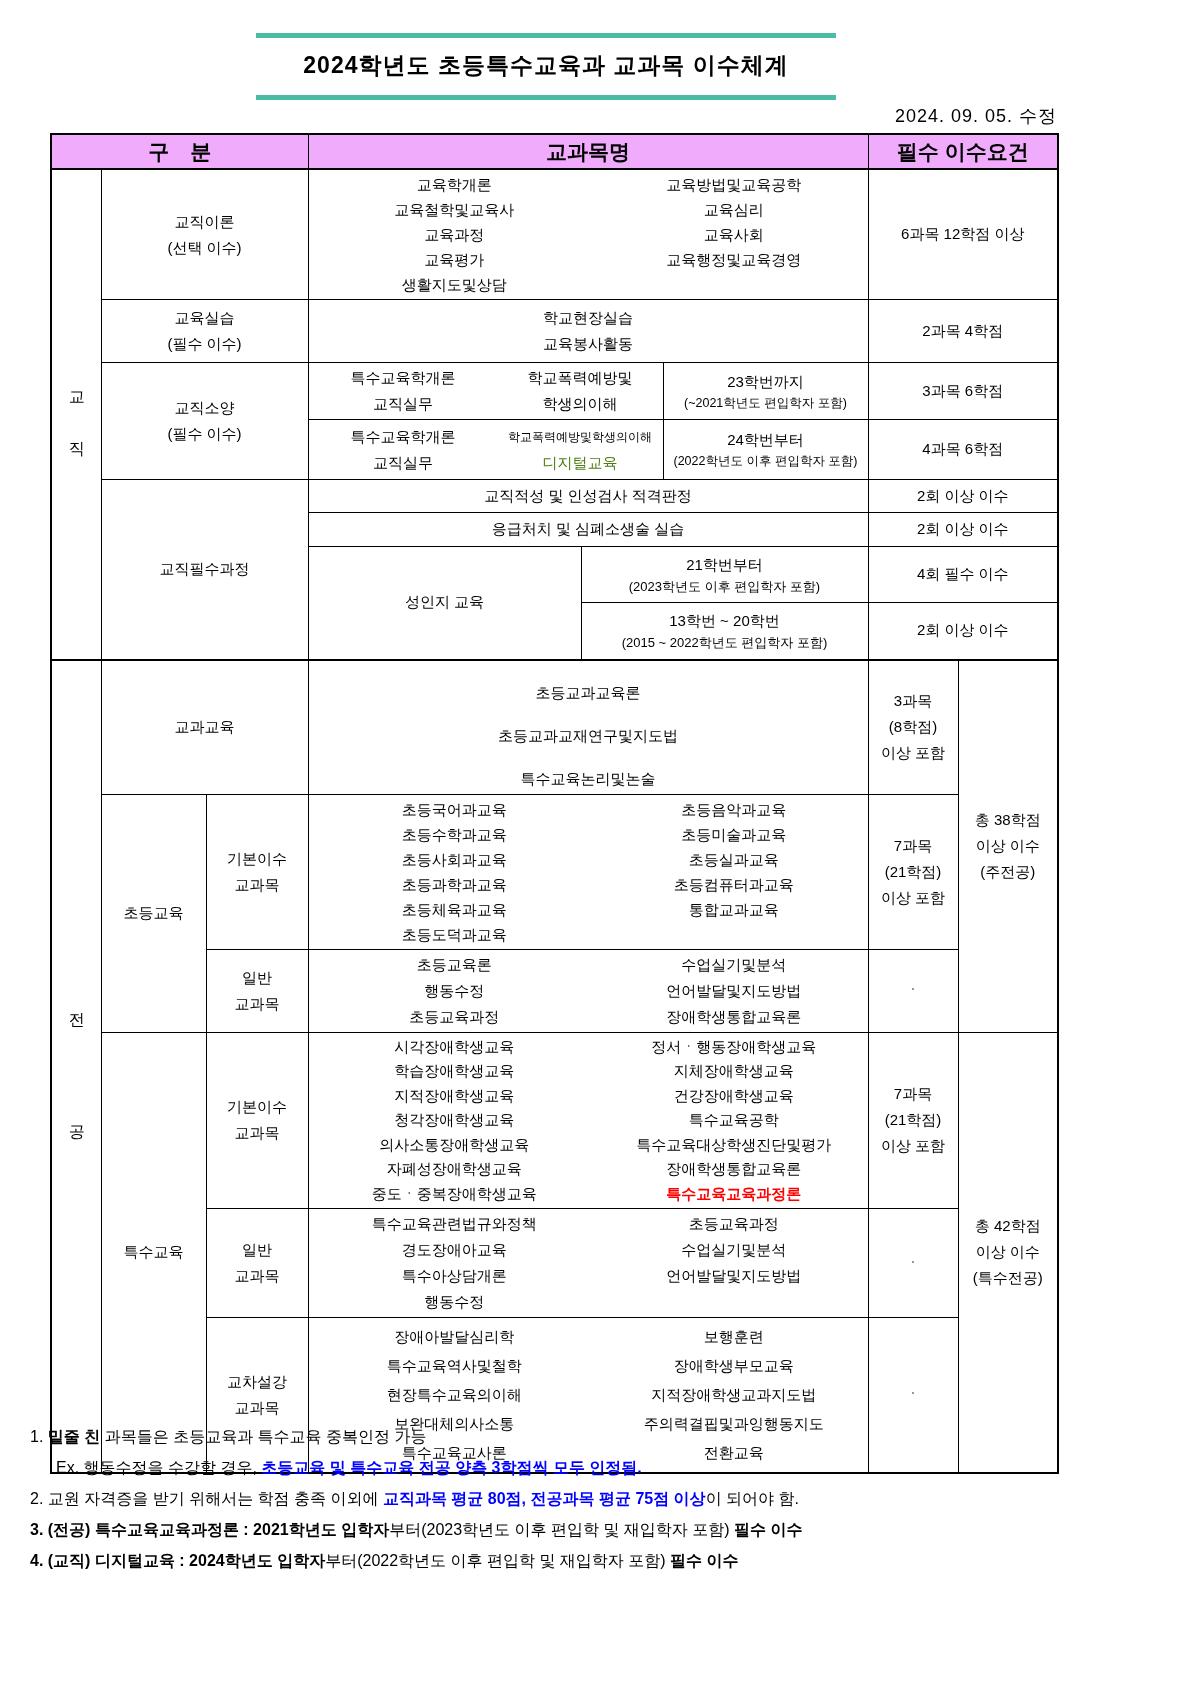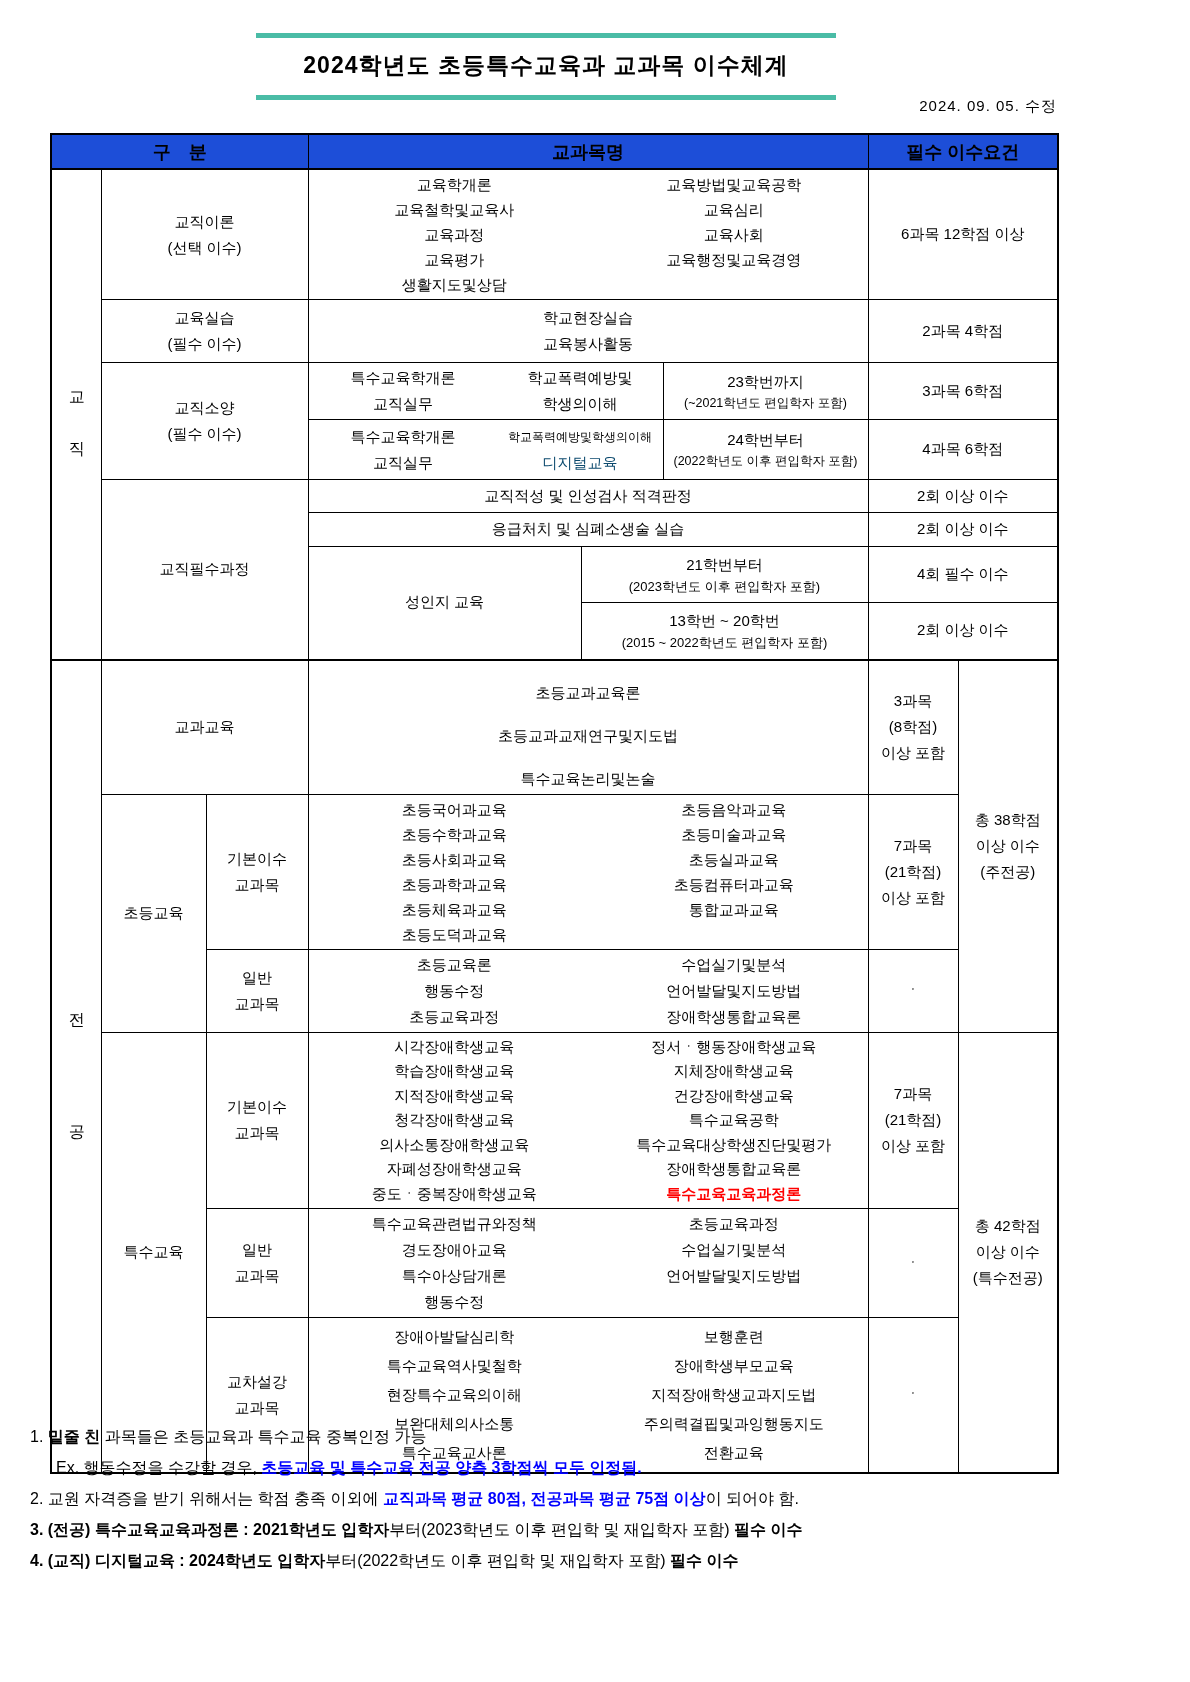--- a/index.html
+++ b/index.html
@@ -3,31 +3,31 @@
 <meta charset="utf-8">
 <style>
   html,body{margin:0;padding:0;background:#ffffff;}
   body{
     width:1190px;height:1682px;position:relative;
     font-family:"Liberation Sans","DejaVu Sans",sans-serif;color:#000;
   }
   .title-block{position:absolute;left:256px;top:33px;width:580px;}
   .rule{height:5px;background:#4ABCA6;}
   .title-text{text-align:center;font-size:23px;font-weight:bold;padding:12px 0 14px 0;letter-spacing:1px;}
-  .rev-date{position:absolute;top:97px;right:133px;font-size:15px;letter-spacing:1px;}
+  .rev-date{position:absolute;top:104px;right:133px;font-size:18px;letter-spacing:1px;}
 
   table.sched{
     position:absolute;left:50px;top:133px;border-collapse:collapse;table-layout:fixed;
     border:2px solid #000;
   }
   table.sched td{
     border:1px solid #000;padding:2px 0;text-align:center;vertical-align:middle;
     font-size:15px;box-sizing:border-box;overflow:hidden;
   }
-  tr.head td{background:#1d4ed8;font-weight:bold;font-size:18px;border-bottom-width:2px;}
+  tr.head td{background:#f0abfc;font-weight:bold;font-size:21px;border-bottom-width:2px;}
   tr.sec td{border-top-width:2px;}
 
   .vlabel{writing-mode:vertical-rl;text-orientation:upright;display:inline-block;font-size:16px;}
   .vsp-sm{letter-spacing:34px;margin-bottom:-34px;}
   .vsp-lg{letter-spacing:96px;margin-bottom:-96px;}
 
   .cols{display:flex;width:100%;align-items:flex-start;}
   .cols > .col{flex:1;min-width:0;padding-left:12px;}
   .ln{line-height:25px;white-space:nowrap;}
   .lh24 .ln{line-height:24.5px;}
@@ -147,21 +147,21 @@
 
   <tr style="height:60px">
     <td colspan="3">
       <div class="cols lh26">
         <div class="col">
               <div class="ln">특수교육학개론</div>
               <div class="ln">교직실무</div>
             </div>
         <div class="col">
               <div class="ln sm">학교폭력예방및학생의이해</div>
-              <div class="ln" style="color: #0c4a6e;">디지털교육</div>
+              <div class="ln" style="color: #4d7c0f;">디지털교육</div>
             </div>
       </div>
     </td>
     <td>
       <div class="main">24학번부터</div>
       <div class="note">(2022학년도 이후 편입학자 포함)</div>
     </td>
     <td colspan="2">4과목 6학점</td>
   </tr>
 

